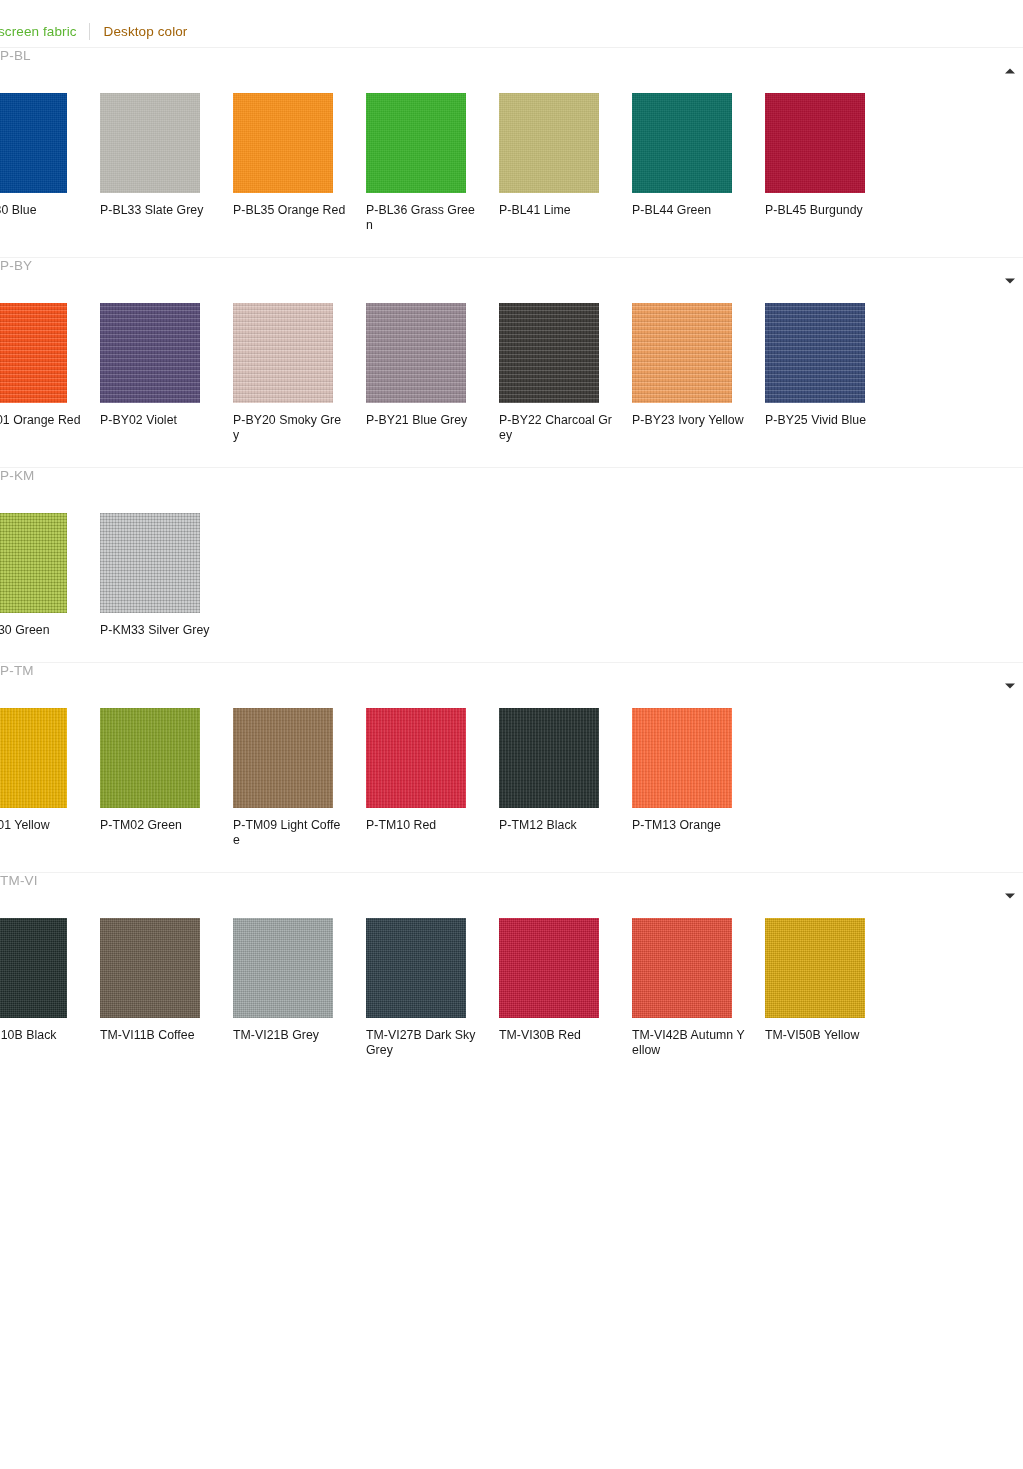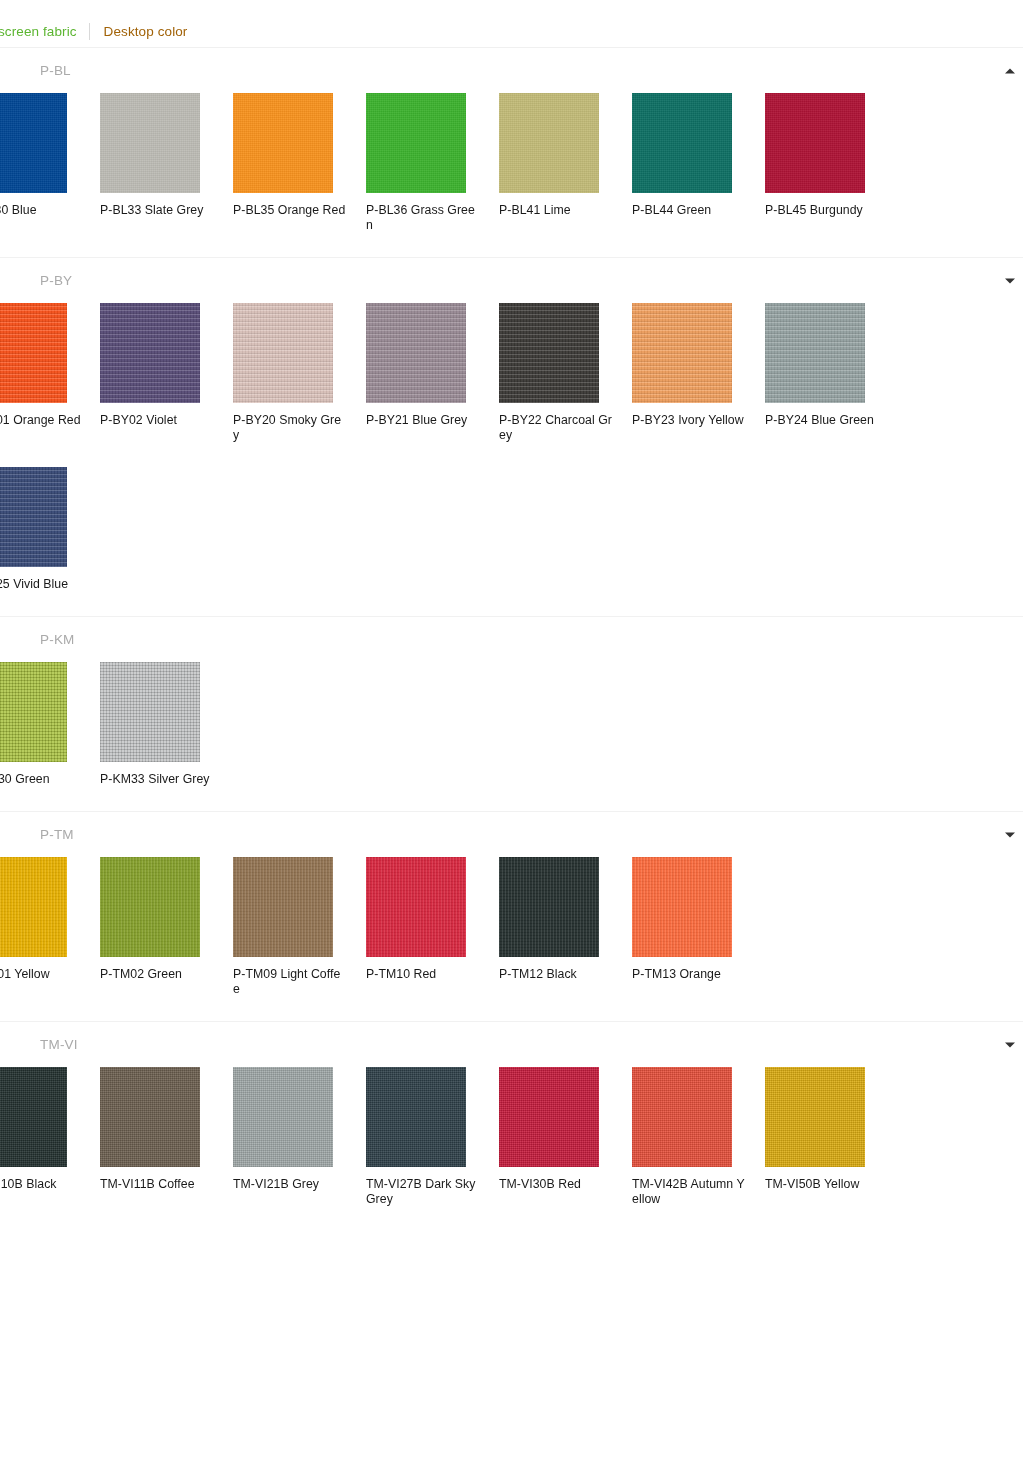--- a/index.html
+++ b/index.html
@@ -52,23 +52,22 @@
 
   
   .sections { padding-top: 0; }
 
   .section { position: relative; }
 
   .section-head {
     position: relative;
     height: 45px;
     display: flex;
-    align-items: center;
+    align-items: flex-start;
     cursor: pointer;
-    padding-left: 40px;
   }
   .section-title {
     font-size: 13.5px;
     color: #aaaaaa;
     letter-spacing: 0.2px;
     line-height: 16px;
   }
   .caret {
     position: absolute;
     right: 8px;
@@ -263,26 +262,20 @@
             </div>
             <div class="label">P-BY22 Charcoal Grey</div>
           </div>
           <div class="cell">
             <div class="swatch" style="background: rgb(242, 160, 94);">
               <div class="tex t-rib"></div>
             </div>
             <div class="label">P-BY23 Ivory Yellow</div>
           </div>
           <div class="cell">
-            <div class="swatch" style="background: rgb(151, 164, 164);">
-              <div class="tex t-rib"></div>
-            </div>
-            <div class="label">P-BY24 Blue Green</div>
-          </div>
-          <div class="cell">
             <div class="swatch" style="background: rgb(56, 74, 120);">
               <div class="tex t-rib"></div>
             </div>
             <div class="label">P-BY25 Vivid Blue</div>
           </div>
         </div>
         <div class="section-divider"></div>
       </div>
       <div class="section">
         <div class="section-head">

